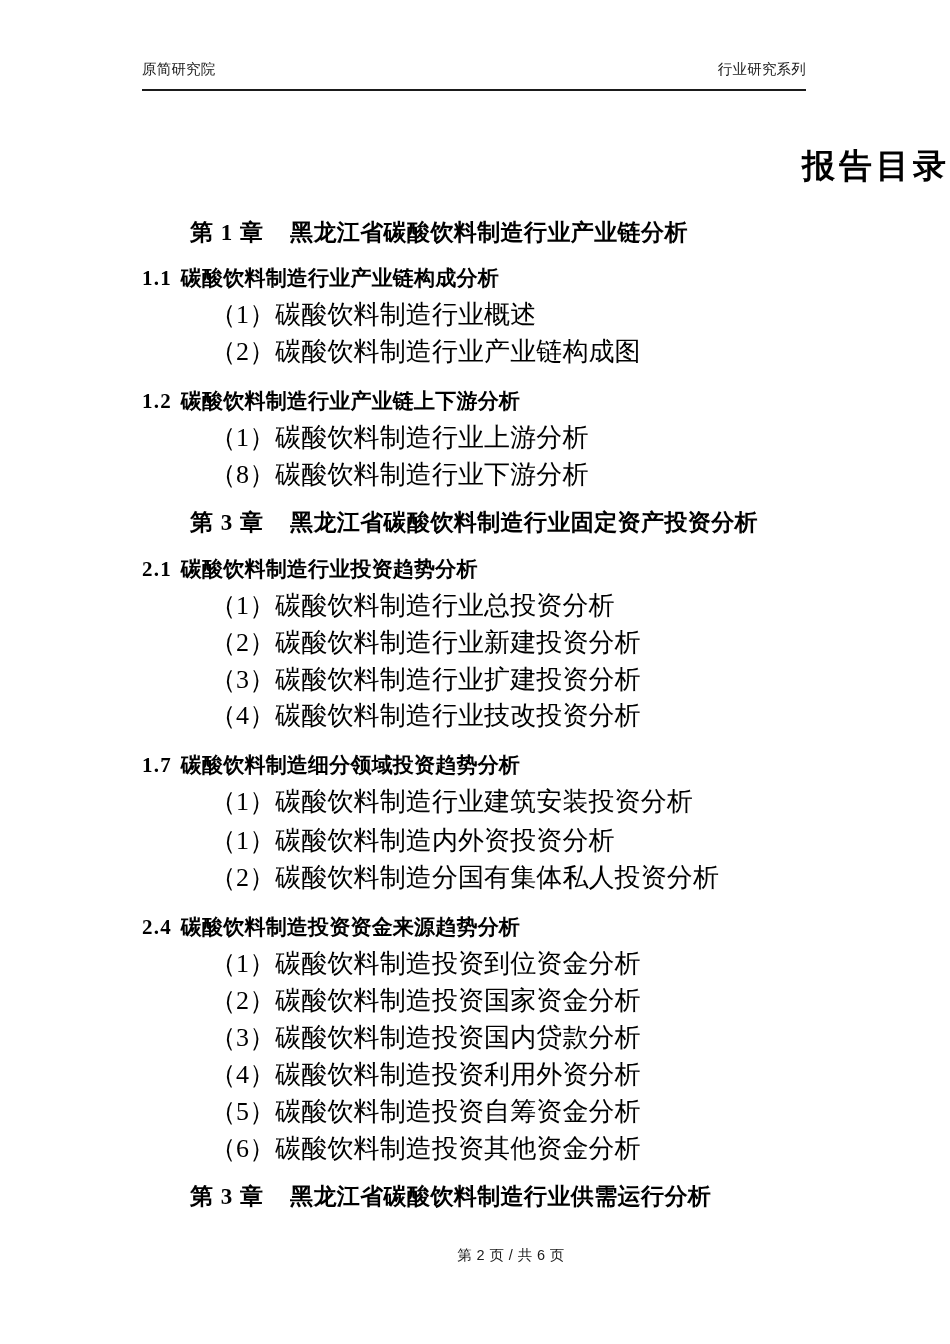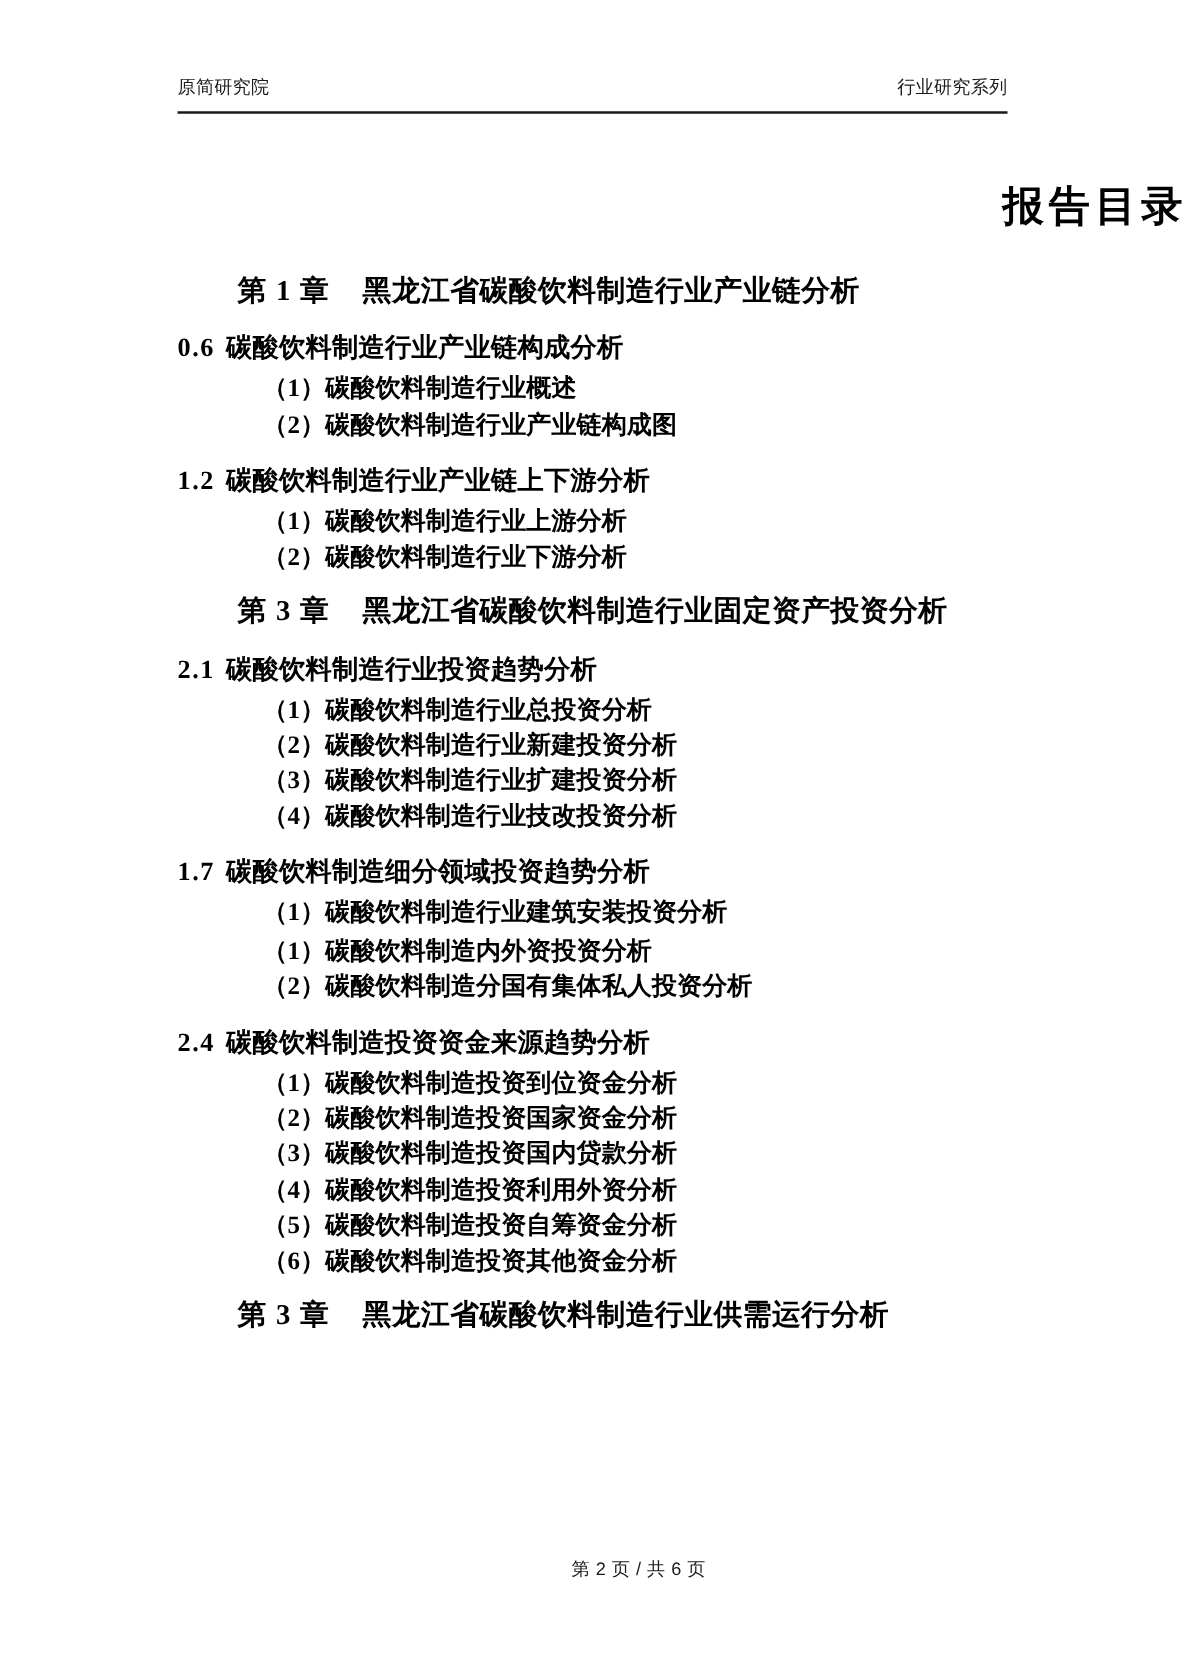--- a/index.html
+++ b/index.html
@@ -26,21 +26,21 @@
 
   
   .page-header {
     position: absolute;
     left: 142px;
     top: 62px;
     width: 664px;
     display: flex;
     justify-content: space-between;
     align-items: flex-end;
-    font-family: Liberation Sans, sans-serif;
+    font-family: Liberation Mono, monospace;
     font-size: 14.5px;
     line-height: 1.2;
     color: #1a1a1a;
     letter-spacing: 0.2px;
   }
   .page-header .hdr-left { text-align: left; }
   .page-header .hdr-right { text-align: left; }
 
   .header-rule {
     position: absolute;
@@ -106,22 +106,22 @@
     margin-right: 9px;
   }
 
   
   .subitems {
     margin: 0 0 2px 0;
     padding: 0;
     list-style: none;
   }
   .subitems li {
-    font-size: 20px;
-    font-weight: 700;
+    font-size: 26px;
+    font-weight: 400;
     line-height: 1.42;
     padding-left: 68px;
     letter-spacing: 0.1px;
     white-space: nowrap;
   }
 
   
   .chapter.first { margin-top: 0; }
 
   
@@ -151,33 +151,33 @@
 
   <div class="doc-title">报告目录</div>
 
   <div class="content">
 
     <div class="chapter first">
       <span class="ch-num">第 1 章</span><span class="ch-gap"></span><span>黑龙江省碳酸饮料制造行业产业链分析</span>
     </div>
 
     <div class="section">
-      <span class="sec-num">0.6</span><span>碳酸饮料制造行业产业链构成分析</span>
+      <span class="sec-num">1.1</span><span>碳酸饮料制造行业产业链构成分析</span>
     </div>
     <ul class="subitems">
       <li>（1）碳酸饮料制造行业概述</li>
       <li>（2）碳酸饮料制造行业产业链构成图</li>
     </ul>
 
     <div class="section">
       <span class="sec-num">1.2</span><span>碳酸饮料制造行业产业链上下游分析</span>
     </div>
     <ul class="subitems">
       <li>（1）碳酸饮料制造行业上游分析</li>
-      <li>（2）碳酸饮料制造行业下游分析</li>
+      <li>（8）碳酸饮料制造行业下游分析</li>
     </ul>
 
     <div class="chapter">
       <span class="ch-num">第 3 章</span><span class="ch-gap"></span><span>黑龙江省碳酸饮料制造行业固定资产投资分析</span>
     </div>
 
     <div class="section">
       <span class="sec-num">2.1</span><span>碳酸饮料制造行业投资趋势分析</span>
     </div>
     <ul class="subitems">

